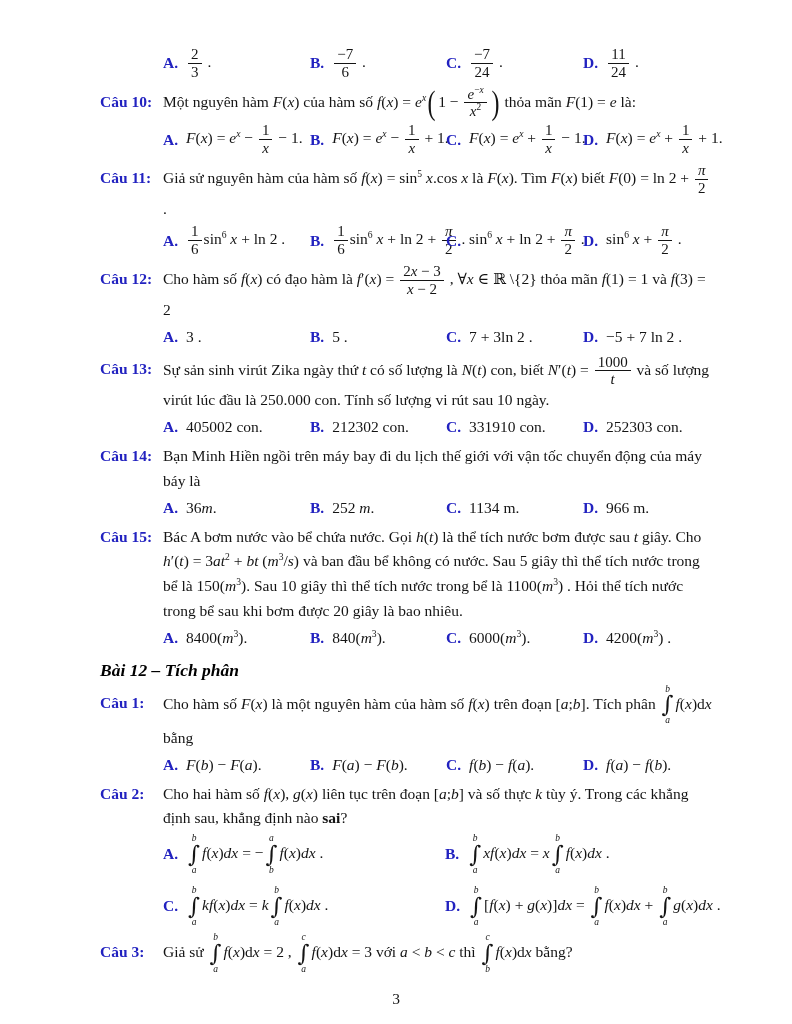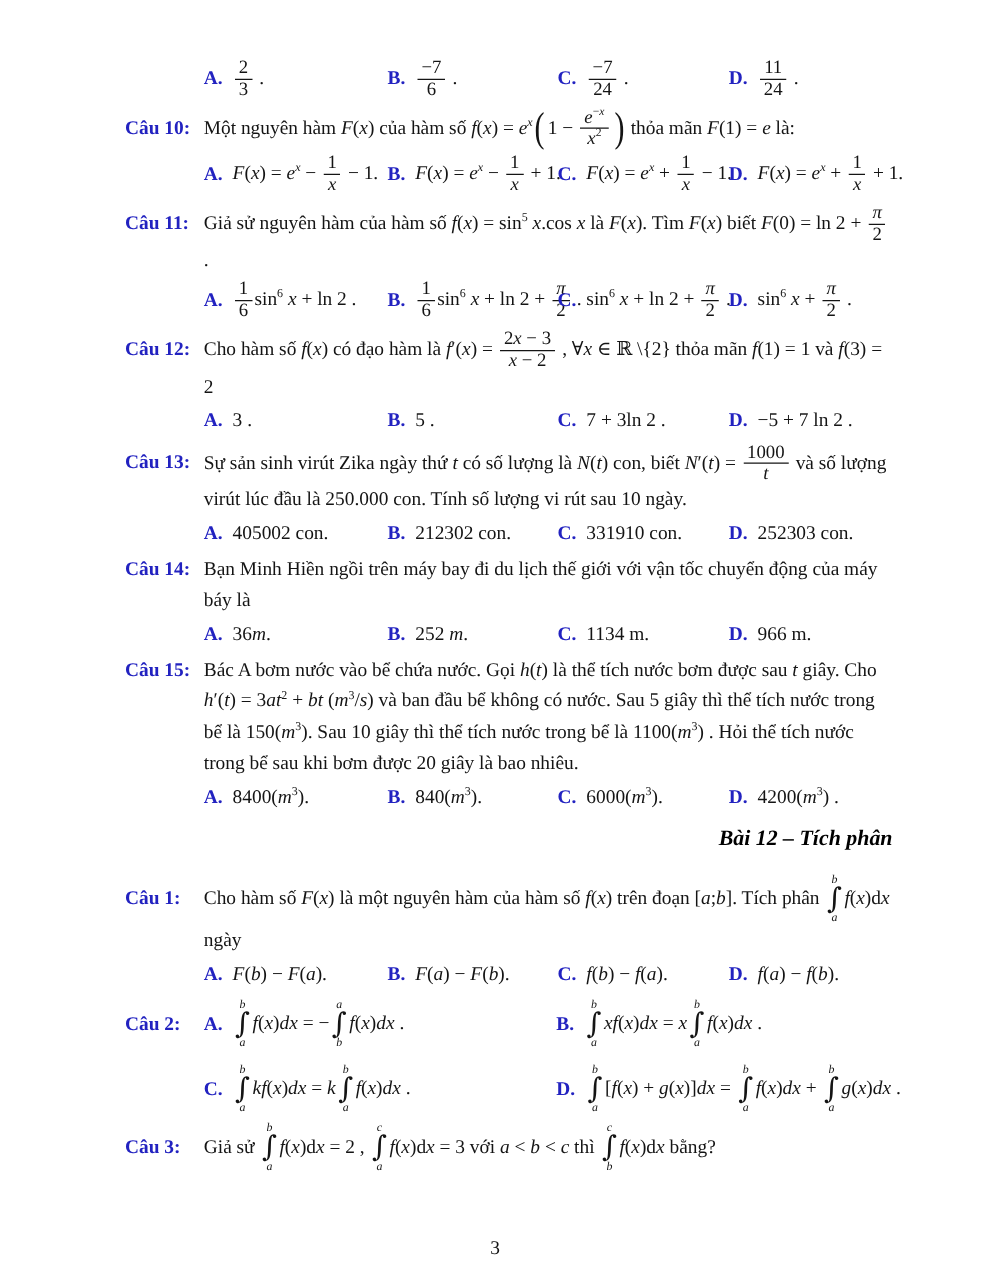--- a/index.html
+++ b/index.html
@@ -18,22 +18,22 @@
   .q-main { flex:1; min-width:0; }
   .q-body { line-height:1.6; }
   .q-body2 { line-height:1.6; }
 
   .opts { display:grid; grid-template-columns:147px 136px 137px 1fr; align-items:center; margin-top:2px; }
   .opts.cols2 { grid-template-columns:282px 1fr; row-gap:10px; }
   .opt { display:flex; align-items:center; white-space:nowrap; line-height:1.55; }
   .letter { font-weight:bold; color:var(--accent,#2222c0); margin-right:8px; }
 
   .section-heading {
-    text-align:right; font-weight:bold; font-style:italic;
-    font-size:17.5px; margin:10px 0 18px 0; color:#000;
+    text-align:left; font-weight:bold; font-style:italic;
+    font-size:17.5px; margin:10px 0 3px 0; color:#000;
   }
   .page-number { position:absolute; bottom:16px; left:0; width:100%; text-align:center; }
 
   
   .it { font-style:italic; }
   .bd { font-weight:bold; }
   sup { font-size:0.62em; vertical-align:super; line-height:0; }
   .frac {
     display:inline-flex; flex-direction:column; align-items:stretch;
     text-align:center; vertical-align:middle; margin:0 2px;
@@ -289,21 +289,21 @@
     <h2 class="section-heading">Bài 12 – Tích phân</h2>
 
     <section class="q">
       <div class="q-label">Câu 1:</div>
       <div class="q-main">
         <p class="q-body">Cho hàm số <span class="it">F</span>(<span class="it">x</span>) là một nguyên hàm của hàm số <span class="it">f</span>(<span class="it">x</span>) trên đoạn [<span class="it">a</span>;<span class="it">b</span>]. Tích phân <span class="intwrap">
               <span class="ilim"><span class="it">b</span></span>
               <span class="isign">∫</span>
               <span class="ilim"><span class="it">a</span></span>
             </span><span class="it">f</span>(<span class="it">x</span>)d<span class="it">x</span></p>
-        <p class="q-body2">ngày</p>
+        <p class="q-body2">bằng</p>
         <div class="opts cols4">
           <div class="opt">
               <span class="letter">A.</span>
               <span class="opt-text"><span class="it">F</span>(<span class="it">b</span>) − <span class="it">F</span>(<span class="it">a</span>).</span>
             </div>
           <div class="opt">
               <span class="letter">B.</span>
               <span class="opt-text"><span class="it">F</span>(<span class="it">a</span>) − <span class="it">F</span>(<span class="it">b</span>).</span>
             </div>
           <div class="opt">
@@ -314,20 +314,21 @@
               <span class="letter">D.</span>
               <span class="opt-text"><span class="it">f</span>(<span class="it">a</span>) − <span class="it">f</span>(<span class="it">b</span>).</span>
             </div>
         </div>
       </div>
     </section>
 
     <section class="q">
       <div class="q-label">Câu 2:</div>
       <div class="q-main">
+        <p class="q-body">Cho hai hàm số <span class="it">f</span>(<span class="it">x</span>), <span class="it">g</span>(<span class="it">x</span>) liên tục trên đoạn [<span class="it">a</span>;<span class="it">b</span>] và số thực <span class="it">k</span> tùy ý. Trong các khẳng định sau, khẳng định nào <span class="bd">sai</span>?</p>
         <div class="opts cols2">
           <div class="opt">
               <span class="letter">A.</span>
               <span class="opt-text"><span class="intwrap">
                   <span class="ilim"><span class="it">b</span></span>
                   <span class="isign">∫</span>
                   <span class="ilim"><span class="it">a</span></span>
                 </span><span class="it">f</span>(<span class="it">x</span>)<span class="it">dx</span> = −<span class="intwrap">
                   <span class="ilim"><span class="it">a</span></span>
                   <span class="isign">∫</span>

